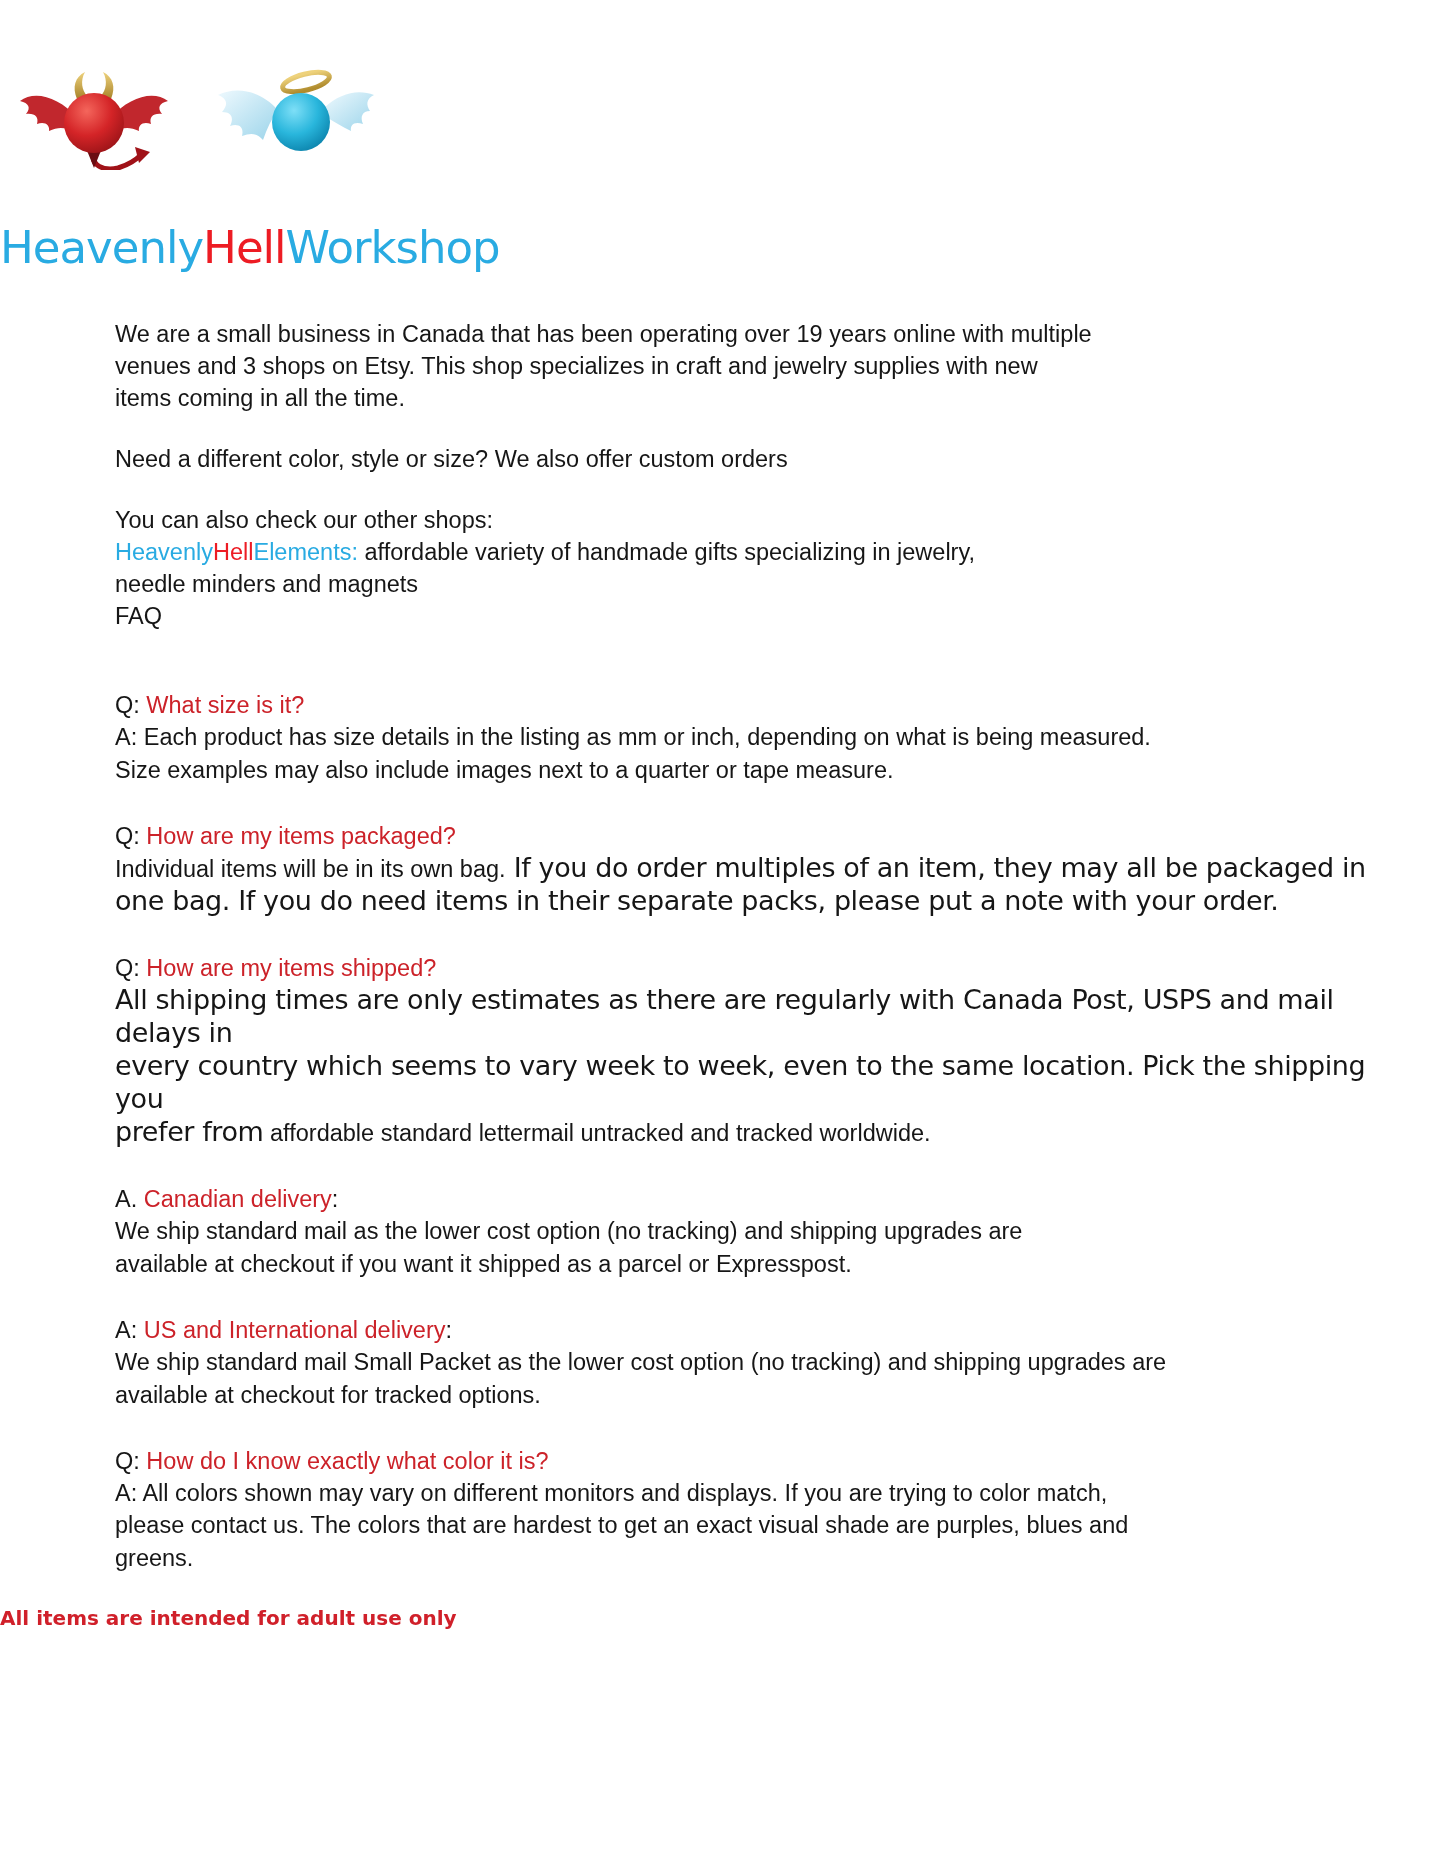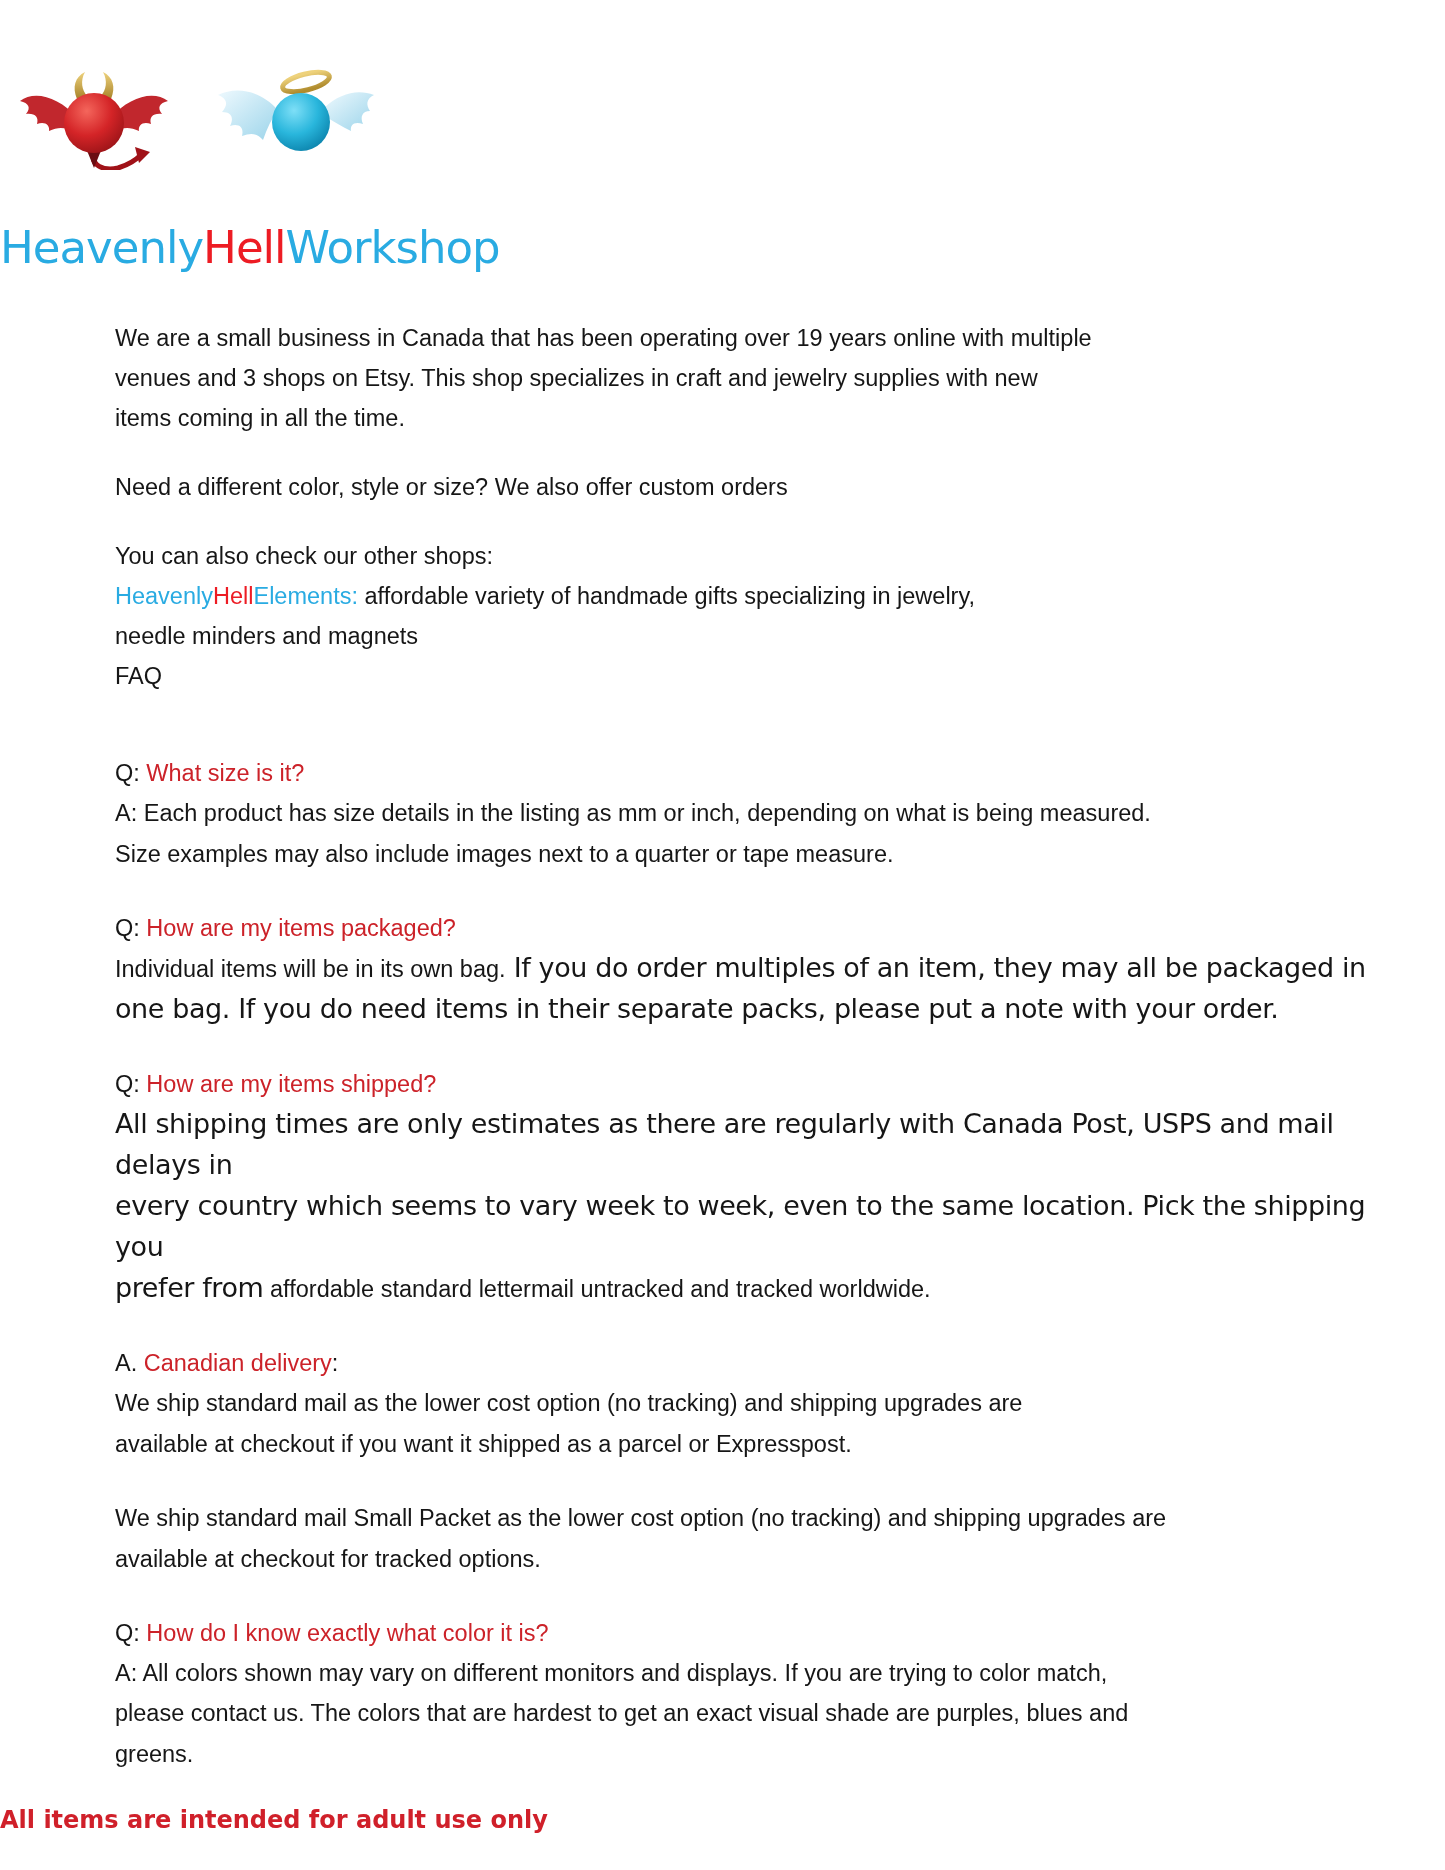--- a/index.html
+++ b/index.html
@@ -30,42 +30,42 @@
     font-weight: normal;
     letter-spacing: -1px;
     line-height: 1.15;
     white-space: pre;
   }
   .t-blue { color: var(--title-blue, #29abe2); }
   .t-red  { color: var(--title-red, #ed1c24); }
   .content {
     padding: 0 60px 0 115px;
     font-size: 23.5px;
-    line-height: 40px;
+    line-height: 32px;
     margin-top: 44px;
   }
   .prewrap { white-space: pre-wrap; }
   .para { margin: 0; }
   .para-about     { margin-top: 36px; }
   .para-custom    { margin-top: 29px; }
   .shops-block    { margin-top: 29px; }
   .shop-blue { color: var(--title-blue, #29abe2); }
   .shop-red  { color: var(--title-red, #ed1c24); }
   .qa { margin-top: 34px; }
   .qa-first { margin-top: 57px; }
   .q-red { color: var(--heading-red, #cc2229); text-align: center; }
   .emph {
     font-family: "DejaVu Sans", sans-serif;
     font-size: 27px;
     letter-spacing: -0.4px;
   }
   .footer-notice {
     margin-top: 32px;
     font-family: "DejaVu Sans", sans-serif;
-    font-size: 24px;
+    font-size: 20px;
     font-weight: bold;
     color: var(--footer-red, #d0202a);
   }
 </style>
 </head>
 <body>
 
 <div class="page">
 
   <header class="measure">
@@ -161,20 +161,21 @@
 prefer from</span><span> affordable standard lettermail untracked and tracked worldwide.</span></div>
     </section>
 
     <section class="qa">
       <div class="prewrap"><span>A. </span><span class="q-red">Canadian delivery</span><span>:</span></div>
       <div class="prewrap"><span>We ship standard mail as the lower cost option (no tracking) and shipping upgrades are
 available at checkout if you want it shipped as a parcel or Expresspost.</span><span class="emph"></span><span></span></div>
     </section>
 
     <section class="qa">
+      <div class="prewrap"><span>A: </span><span class="q-red">US and International delivery</span><span>:</span></div>
       <div class="prewrap"><span>We ship standard mail Small Packet as the lower cost option (no tracking) and shipping upgrades are
 available at checkout for tracked options.</span><span class="emph"></span><span></span></div>
     </section>
 
     <section class="qa">
       <div class="prewrap"><span>Q: </span><span class="q-red">How do I know exactly what color it is?</span><span></span></div>
       <div class="prewrap"><span>A: All colors shown may vary on different monitors and displays. If you are trying to color match,
 please contact us. The colors that are hardest to get an exact visual shade are purples, blues and
 greens.</span><span class="emph"></span><span></span></div>
     </section>

